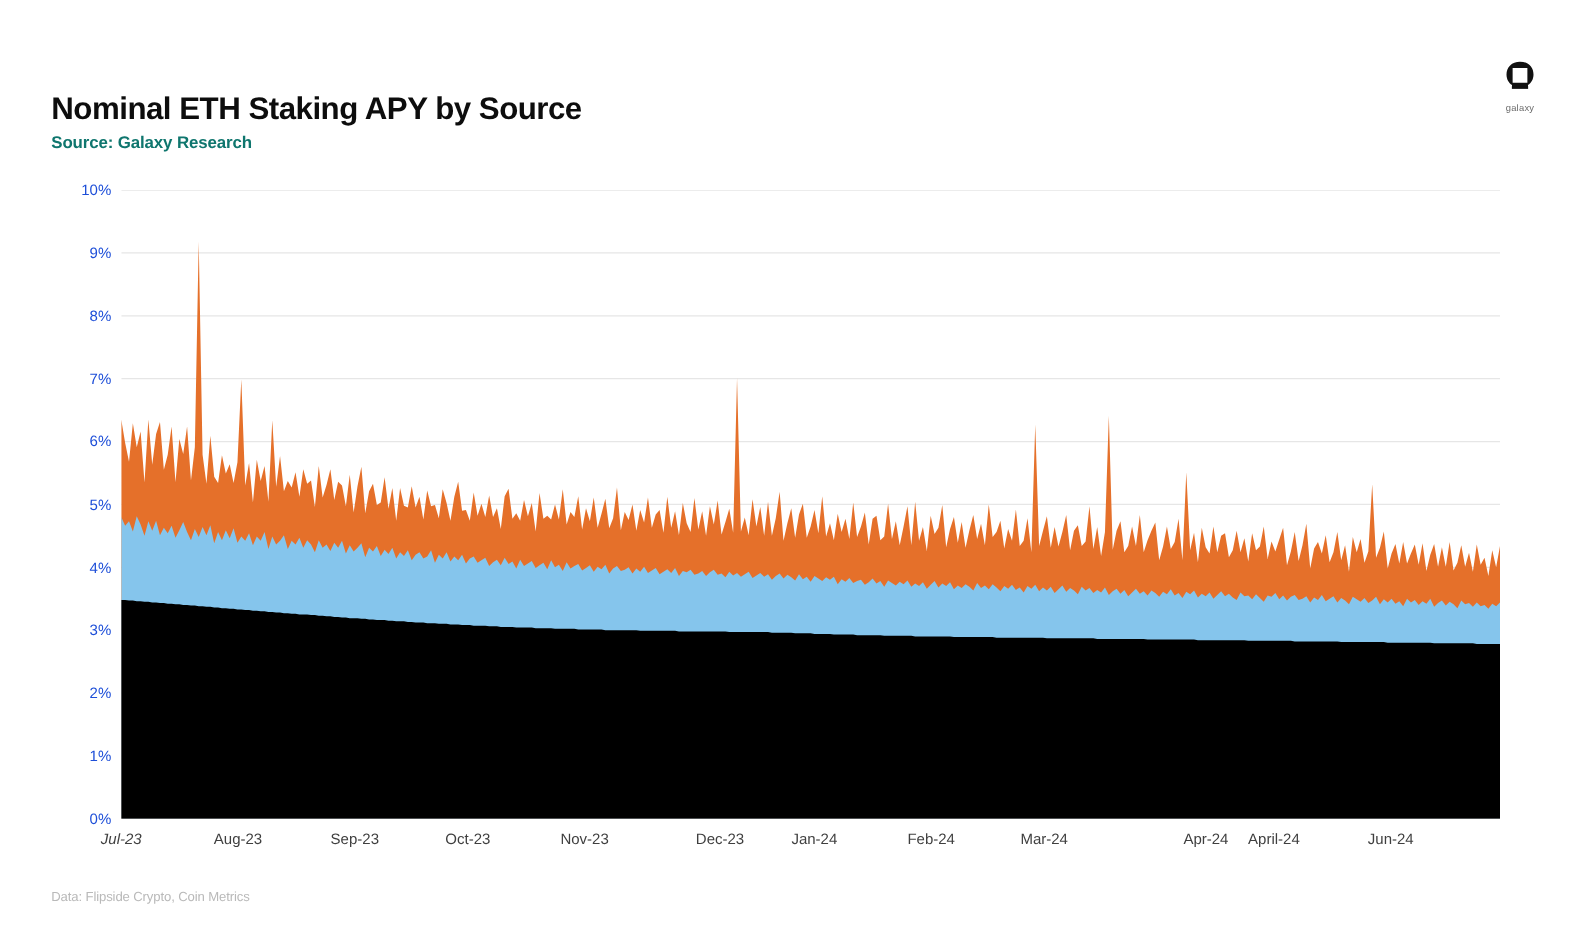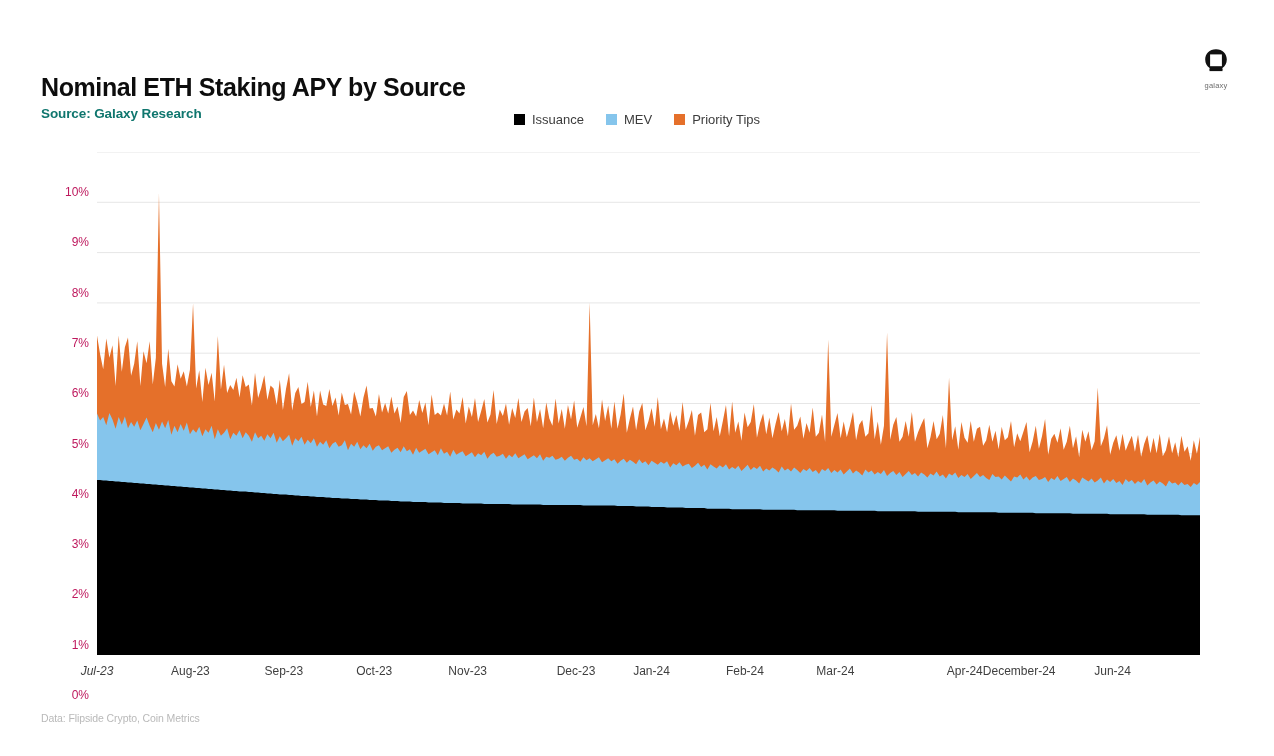--- a/index.html
+++ b/index.html
@@ -43,23 +43,22 @@
   #plot-wrap {
     position: absolute; left: 97px; top: 152px;
     width: 1103px; height: 503px;
   }
   #plot-svg { display: block; width: 1103px; height: 503px; }
 
   
   #y-axis { position: absolute; left: 41px; top: 152px; width: 48px; height: 503px; }
   .y-tick {
     position: absolute; right: 0; width: 48px; text-align: right;
-    font-size: 12px; color: #be185d; transform: translateY(-50%);
+    font-size: 12px; color: #1d4ed8; transform: translateY(-50%);
     white-space: nowrap;
-    margin-top: 40px;
   }
 
   
   #x-axis { position: absolute; left: 97px; top: 664px; width: 1103px; height: 24px; }
   .x-tick {
     position: absolute; top: 0; font-size: 12px; color: #3f3f3f;
     transform: translateX(-50%); white-space: nowrap;
   }
 
   
@@ -80,34 +79,20 @@
 
   <div id="brand">
     <svg id="brand-mark" viewBox="0 0 26 26">
       <path d="M13 1.3 C6.4 1.3 2.2 5.6 2.2 11.6 C2.2 15.4 4.0 18.4 6.6 20.0 L6.6 21.6 L19.4 21.6 L19.4 20.0 C22.0 18.4 23.8 15.4 23.8 11.6 C23.8 5.6 19.6 1.3 13 1.3 Z" fill="#111111"></path>
       <rect x="7.1" y="6.4" width="11.8" height="11.8" fill="#ffffff"></rect>
       <rect x="6.5" y="21.0" width="13" height="2.1" fill="#111111"></rect>
     </svg>
     <div id="brand-name">galaxy</div>
   </div>
 
-  <div id="legend">
-      <div class="legend-item">
-        <span class="legend-swatch" style="background: rgb(0, 0, 0);"></span>
-        <span class="legend-label">Issuance</span>
-      </div>
-      <div class="legend-item">
-        <span class="legend-swatch" style="background: rgb(133, 197, 236);"></span>
-        <span class="legend-label">MEV</span>
-      </div>
-      <div class="legend-item">
-        <span class="legend-swatch" style="background: rgb(229, 112, 42);"></span>
-        <span class="legend-label">Priority Tips</span>
-      </div>
-    </div>
 
   <div id="y-axis">
       <div class="y-tick" style="top: 503px;">0%</div>
       <div class="y-tick" style="top: 452.7px;">1%</div>
       <div class="y-tick" style="top: 402.4px;">2%</div>
       <div class="y-tick" style="top: 352.1px;">3%</div>
       <div class="y-tick" style="top: 301.8px;">4%</div>
       <div class="y-tick" style="top: 251.5px;">5%</div>
       <div class="y-tick" style="top: 201.2px;">6%</div>
       <div class="y-tick" style="top: 150.9px;">7%</div>
@@ -143,19 +128,19 @@
       <div class="x-tick" style="left: 0px; font-style: italic;">Jul-23</div>
       <div class="x-tick" style="left: 93.4235px;">Aug-23</div>
       <div class="x-tick" style="left: 186.847px;">Sep-23</div>
       <div class="x-tick" style="left: 277.257px;">Oct-23</div>
       <div class="x-tick" style="left: 370.68px;">Nov-23</div>
       <div class="x-tick" style="left: 479px; text-align: right;">Dec-23</div>
       <div class="x-tick" style="left: 554.514px;">Jan-24</div>
       <div class="x-tick" style="left: 647.937px;">Feb-24</div>
       <div class="x-tick" style="left: 738.347px;">Mar-24</div>
       <div class="x-tick" style="left: 831.77px; margin-left: 36px;">Apr-24</div>
-      <div class="x-tick" style="left: 922.18px;">December-24</div>
+      <div class="x-tick" style="left: 922.18px;">April-24</div>
       <div class="x-tick" style="left: 1015.6px;">Jun-24</div>
     </div>
 
   <div id="footer">Data: Flipside Crypto, Coin Metrics</div>
 
 </div>
 
 </body></html>

